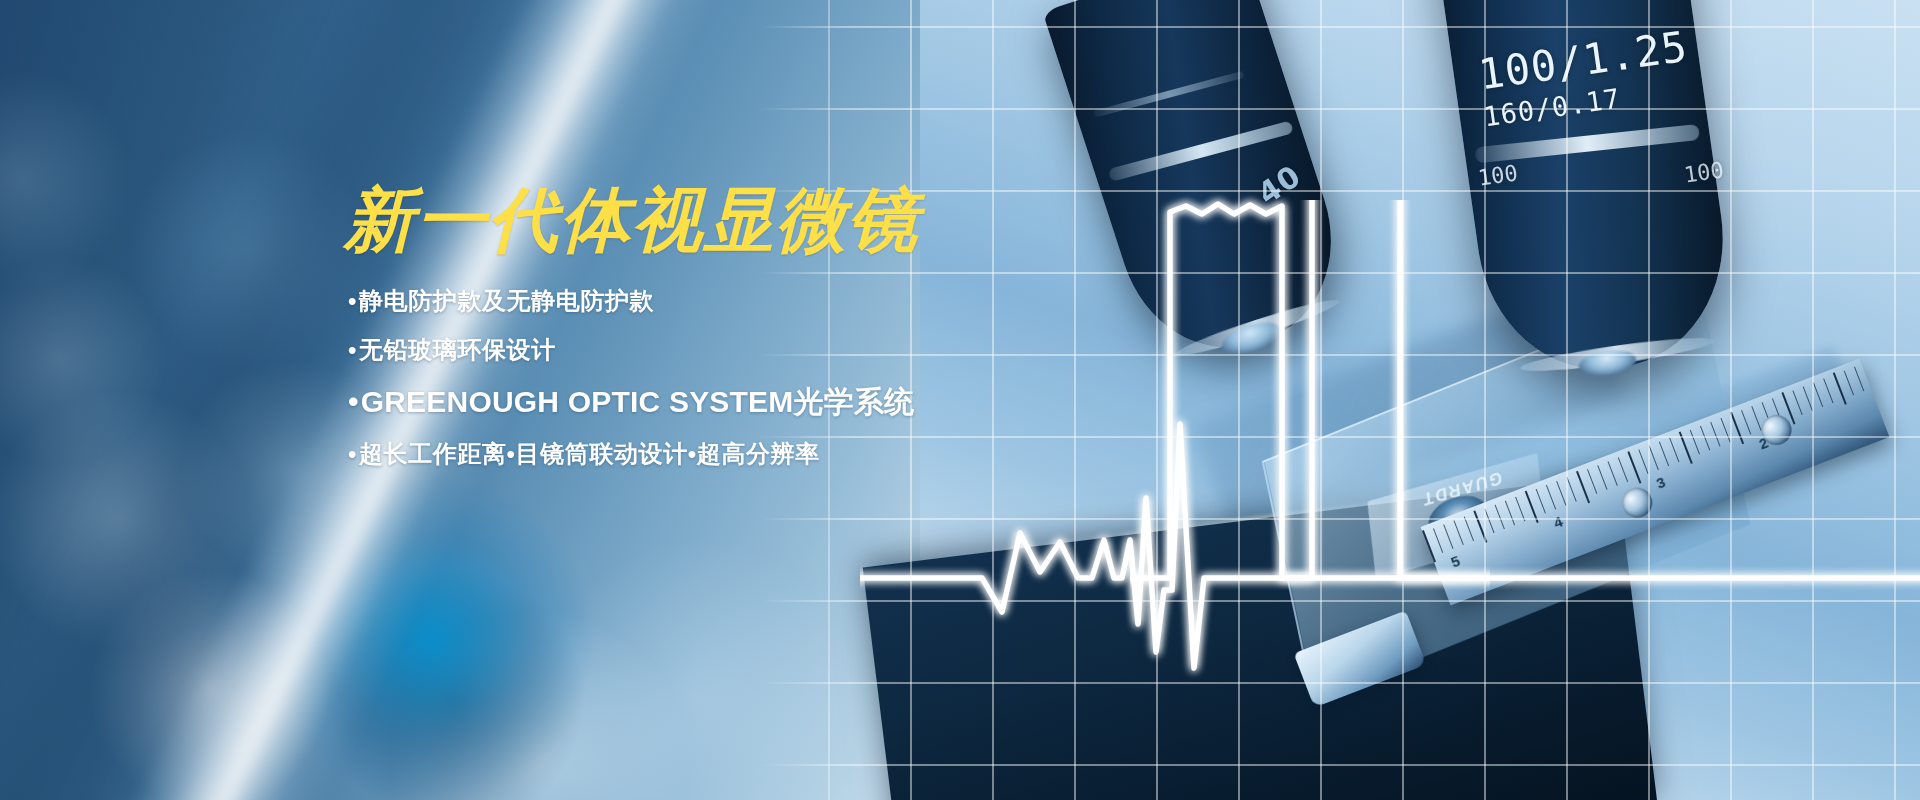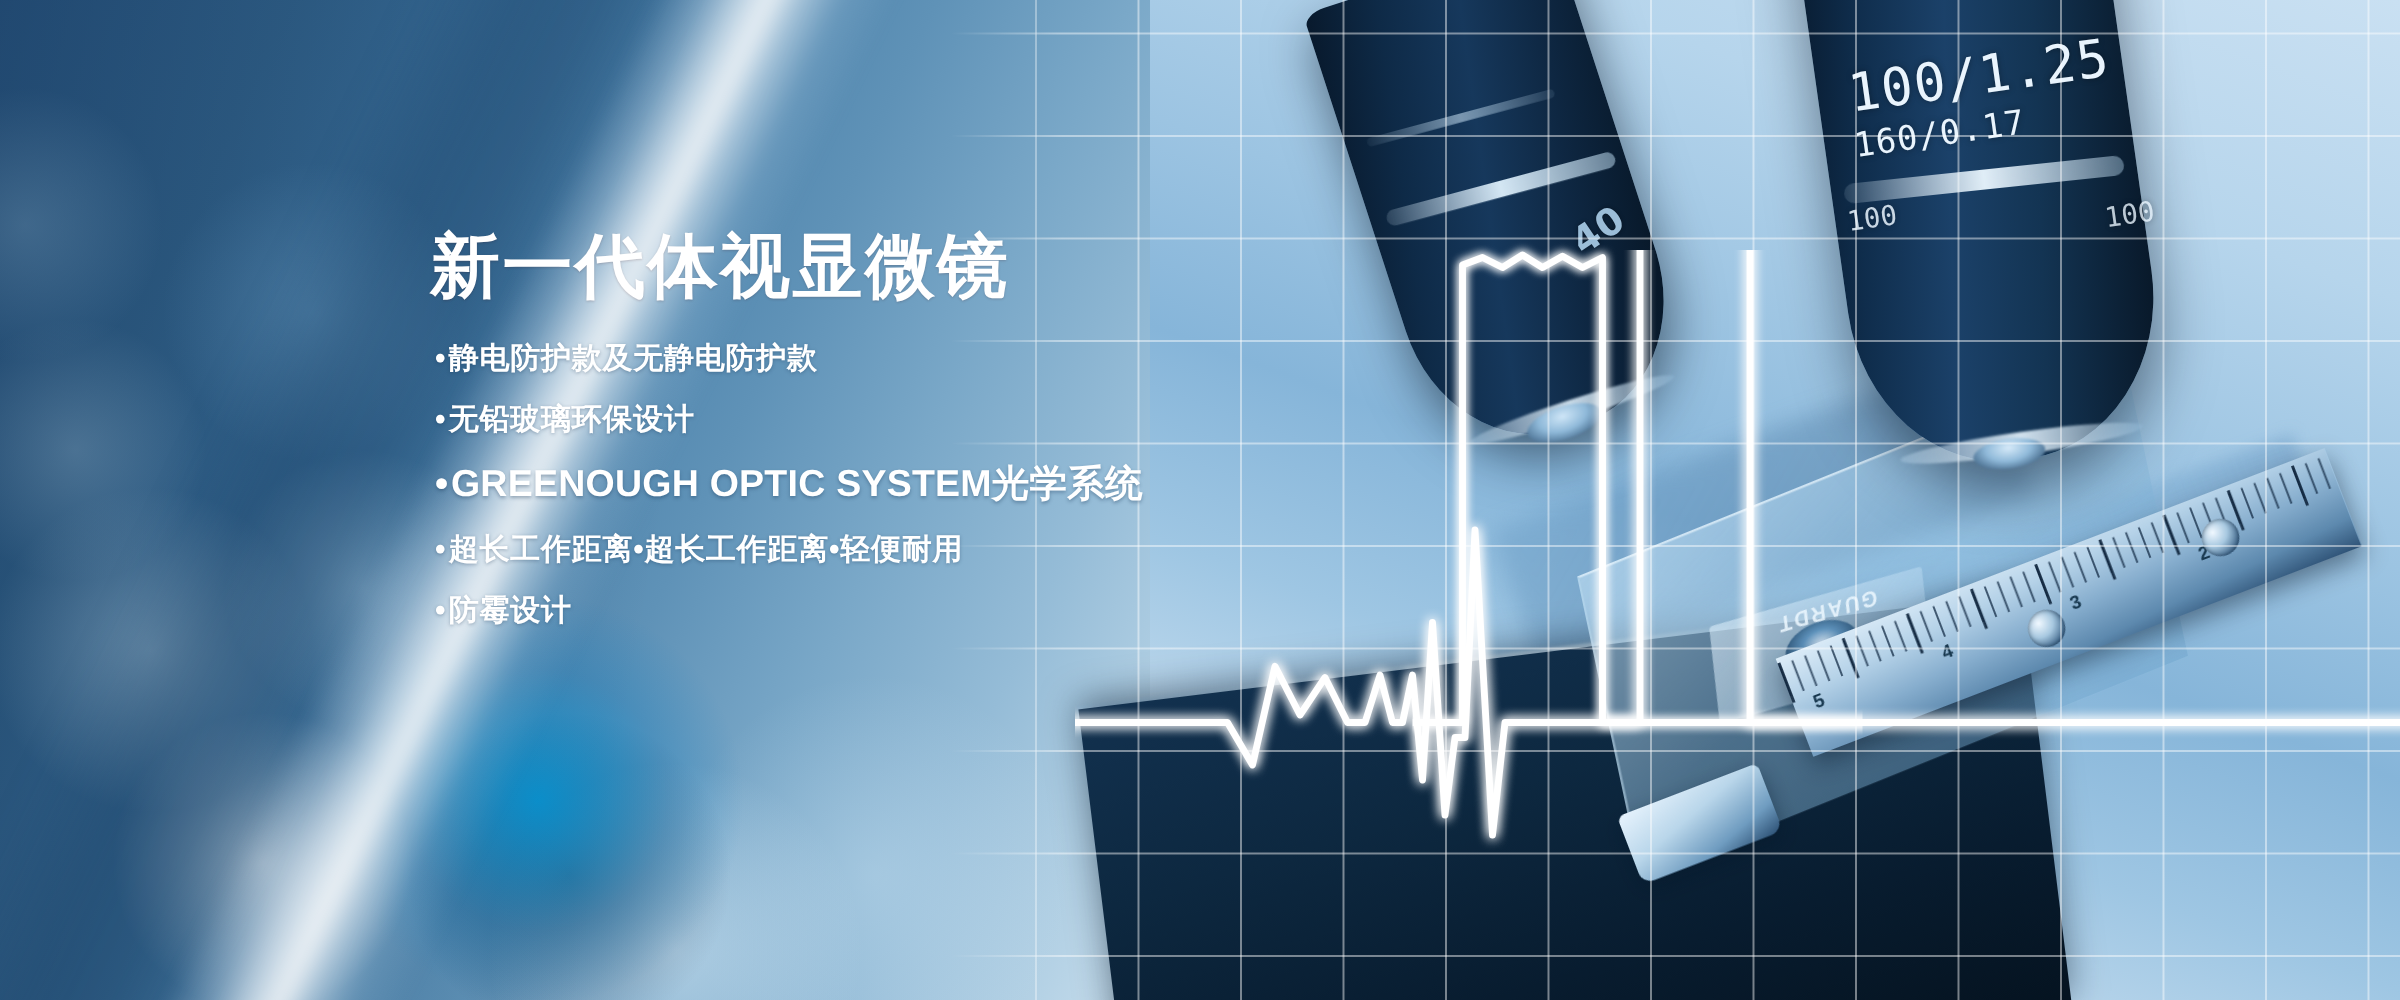--- a/index.html
+++ b/index.html
@@ -247,23 +247,24 @@
     background:linear-gradient(90deg,rgba(150,195,228,.6),rgba(90,140,185,.4));
     transform:rotate(-20deg);filter:blur(6px);
   }
 
   
   .wave{left:860px;top:200px;width:1060px;height:600px;}
 
   
   .copy{position:absolute;left:344px;top:185px;width:640px;}
   .title{
-    color:#ffffff;font-size:56px;font-weight:700;line-height:1;
+    color:#fde047;font-size:70px;font-weight:700;line-height:1;
     letter-spacing:2px;margin:0 0 34px 0;white-space:nowrap;
     text-shadow:0 1px 2px rgba(60,0,0,.18);
+    font-style:italic;
   }
   .bullets{list-style:none;margin:4px;padding:0;}
   .bullets li{
     color:#ffffff;font-size:24px;font-weight:700;line-height:1;
     margin-bottom:25px;white-space:nowrap;letter-spacing:.6px;
     text-shadow:0 1px 3px rgba(20,50,80,.35);
   }
   .bullets li .dot{margin-right:2px;}
   .bullets li.en{font-size:30px;letter-spacing:.2px;}
 </style>
@@ -381,21 +382,18 @@
       <li>
         <span class="dot">•</span><span>静电防护款及无静电防护款</span>
       </li>
       <li>
         <span class="dot">•</span><span>无铅玻璃环保设计</span>
       </li>
       <li class="en">
         <span class="dot">•</span><span>GREENOUGH OPTIC SYSTEM光学系统</span>
       </li>
       <li>
-        <span class="dot">•</span><span>超长工作距离•超长工作距离•轻便耐用</span>
-      </li>
-      <li>
-        <span class="dot">•</span><span>防霉设计</span>
+        <span class="dot">•</span><span>超长工作距离•目镜筒联动设计•超高分辨率</span>
       </li>
     </ul>
   </div>
 
 </div>
 
 </body></html>

